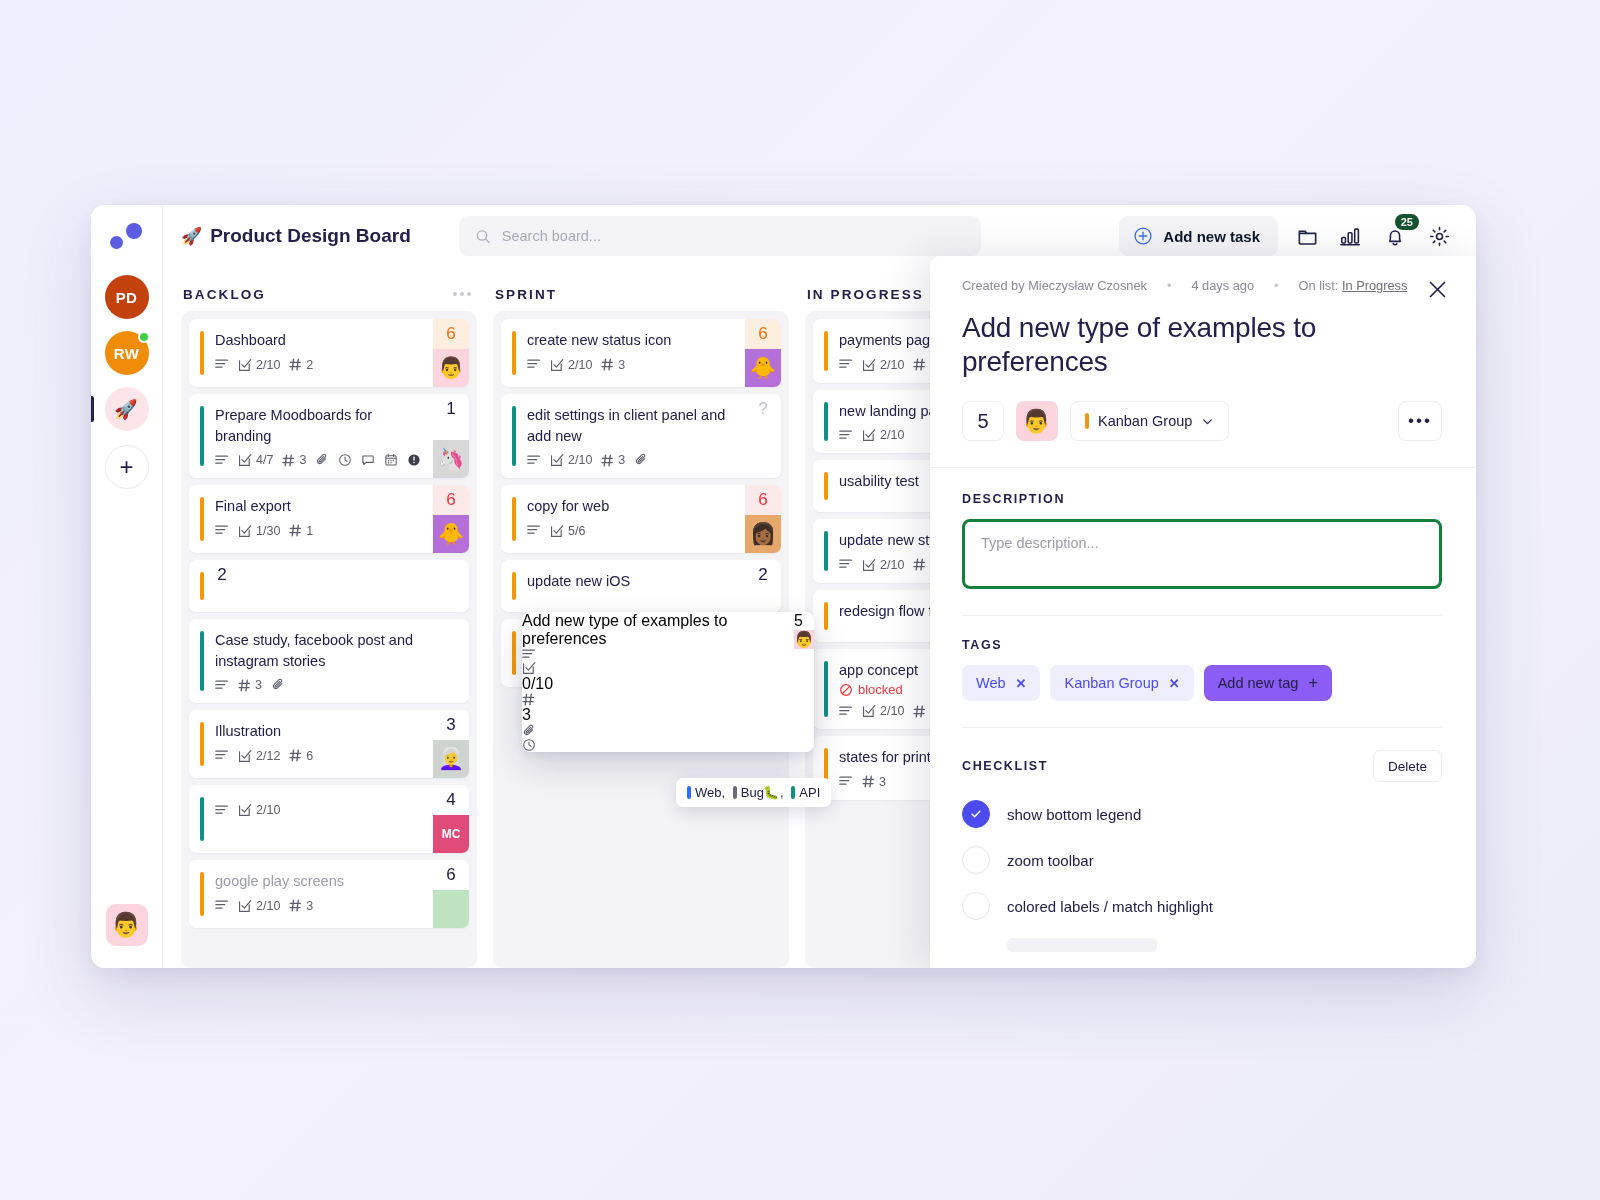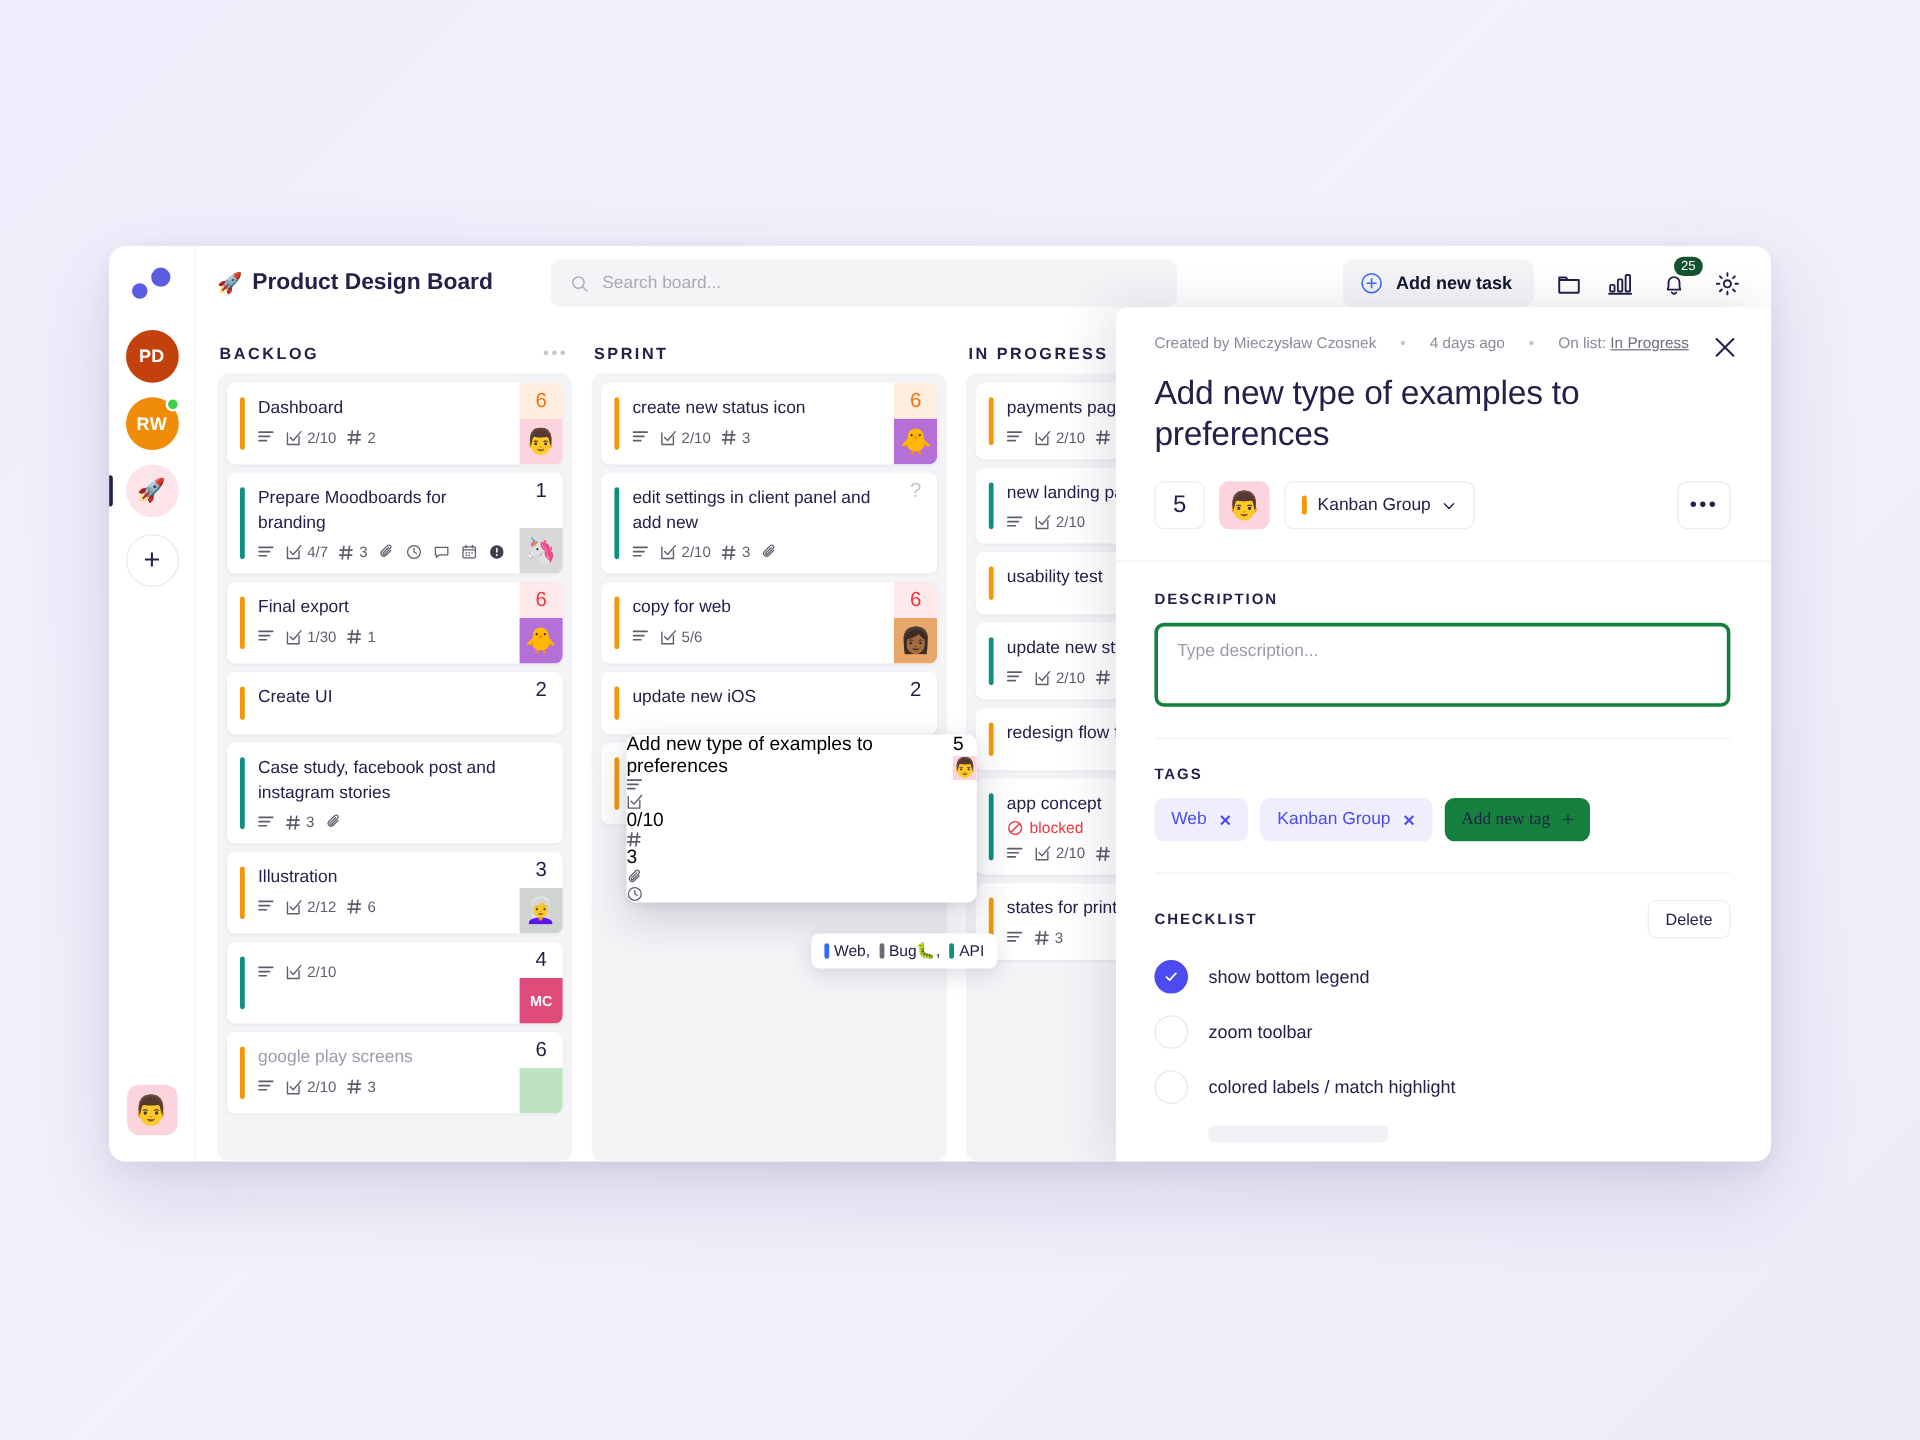--- a/index.html
+++ b/index.html
@@ -104,21 +104,21 @@
   #add-task-btn {
     height: 40px; background: #f4f4f7; border-radius: 9px;
     display: flex; align-items: center; gap: 10px; padding: 0 18px 0 14px;
     cursor: pointer; border: none; font-family: inherit;
   }
   #add-task-btn .lbl { font-size: 15px; font-weight: 700; color: #0f172a; }
   .top-icon { width: 30px; height: 30px; display: flex; align-items: center; justify-content: center;
                cursor: pointer; position: relative; }
   .bell-badge {
     position: absolute; top: -7px; right: -9px;
-    background: #14532d; color: #fff; font-size: 11px; font-weight: 400;
+    background: #14532d; color: #fff; font-size: 11px; font-weight: 700;
     border-radius: 9px; padding: 1px 6px; line-height: 14px;
   }
 
   
   #board { flex: 1; display: flex; gap: 16px; padding: 10px 0 0 18px; min-height: 0; }
   .column { width: 296px; flex: 0 0 296px; display: flex; flex-direction: column; min-height: 0; }
   .col-head {
     display: flex; align-items: center; height: 34px; padding: 0 6px 0 2px;
   }
   .col-title { font-size: 13.5px; font-weight: 700; letter-spacing: 2.1px; color: #23204a; }
@@ -223,21 +223,21 @@
   }
   .divider { height: 1px; background: #f0f0f4; margin: 26px 0 0 0; }
   #tags-sec { padding-top: 22px; }
   #tags-row { display: flex; gap: 10px; margin-top: 13px; flex-wrap: wrap; }
   .tag {
     height: 36px; border-radius: 8px; background: #eeeefd; color: #4b4bf0;
     display: flex; align-items: center; gap: 10px; padding: 12px 14px;
     font-size: 14.5px; cursor: pointer;
   }
   .tag .x { font-size: 13px; font-weight: 700; }
-  .tag.add { background: #15803d; color: #23204a; font-family: Liberation Serif, serif; }
+  .tag.add { background: #8b5cf6; color: #23204a; }
   .tag.add .plus { font-size: 17px; color: #23204a; }
 
   #check-sec { padding-top: 22px; }
   #check-head { display: flex; align-items: center; }
   #delete-btn {
     margin-left: auto; height: 32px; border: 1px solid #ededf2; border-radius: 7px;
     padding: 0 14px; display: flex; align-items: center; font-size: 13.5px; color: #23204a;
     background: #fff; cursor: pointer; font-family: inherit;
   }
   .check-row { display: flex; align-items: center; gap: 17px; margin-top: 18px; }
@@ -487,23 +487,20 @@
                   </span>
                 </div>
               </div>
               <div class="c-right">
                 <div class="c-num red">6</div>
                 <div class="c-ava" style="background:#b46fd8">🐥</div>
               </div>
             </div>
             <div class="card">
               <div class="stripe orange"></div>
-              <div class="c-main">
-                <div class="c-title">Create UI</div>
-              </div>
               <div class="c-right">
                 <div class="c-num">2</div>
               </div>
             </div>
             <div class="card">
               <div class="stripe teal"></div>
               <div class="c-main">
                 <div class="c-title">Case study, facebook post and instagram stories</div>
                 <div class="c-meta">
                   <span class="m">

